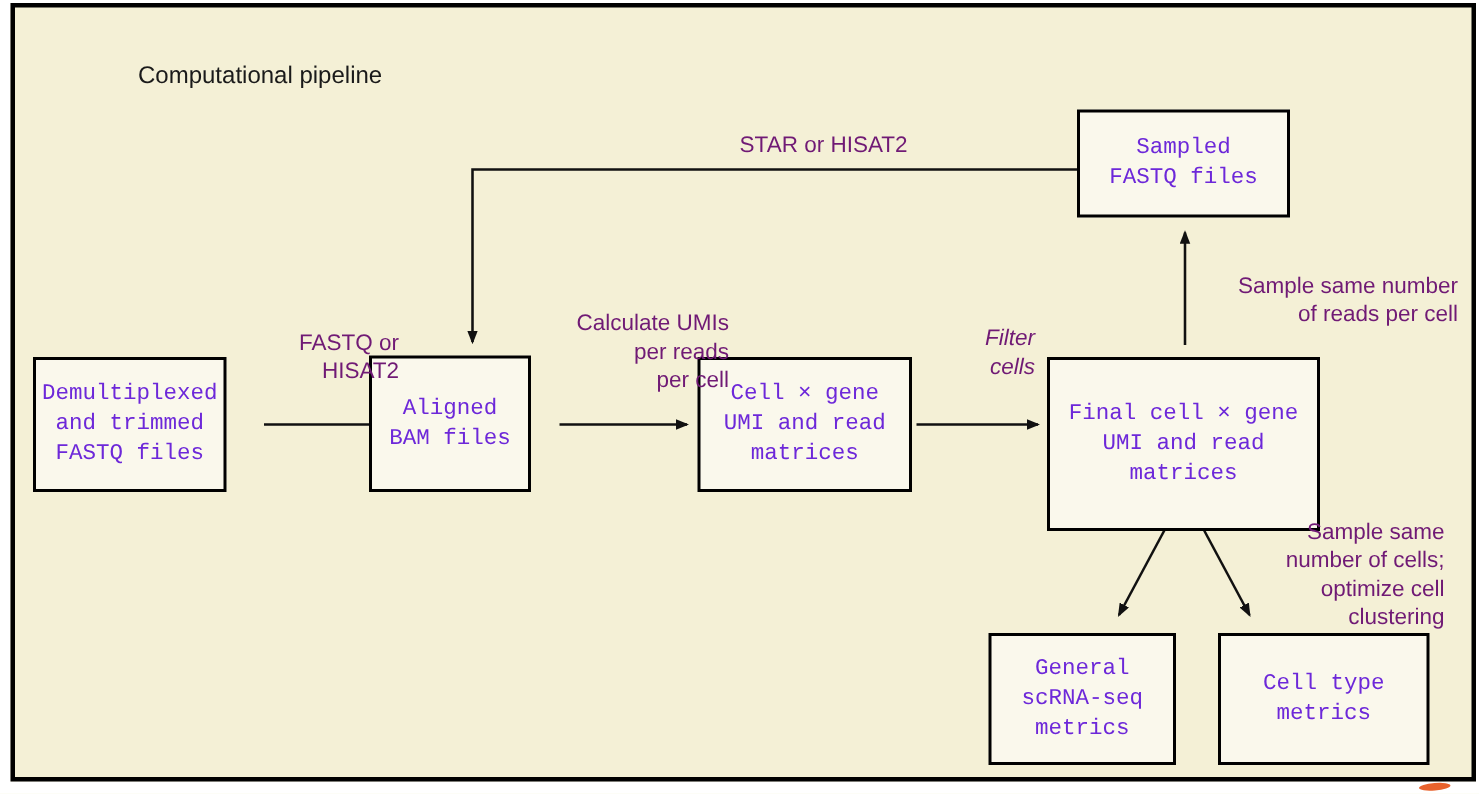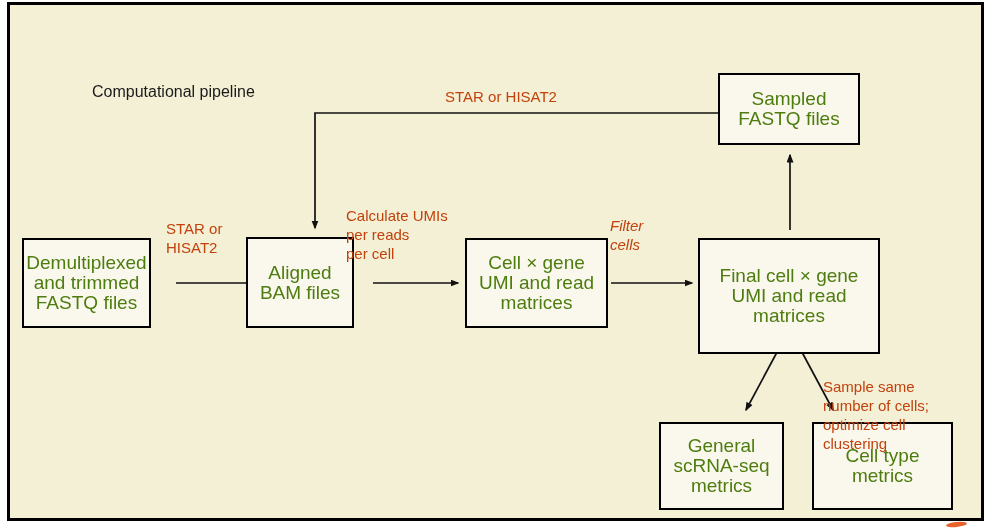--- a/index.html
+++ b/index.html
@@ -15,42 +15,42 @@
     left: 7px; top: 2px; width: 971px; height: 513px;
     background: #f4f0d6;
     border: 3px solid #000000;
   }
   .fig-title {
     position: absolute;
     left: 92px; top: 42px;
     font-size: 16px;
     color: #1a1a1a;
     white-space: nowrap;
-    margin-top: 41px;
   }
   .node {
     position: absolute;
     background: #faf8ec;
     border: 2px solid #000000;
     display: flex;
     align-items: center;
     justify-content: center;
     text-align: center;
-    font-size: 19px;
+    font-size: 15px;
     line-height: 20px;
-    color: #4d7c0f;
+    color: #6d28d9;
     white-space: pre-line;
     box-sizing: border-box;
+    font-family: Liberation Mono, monospace;
   }
   .edge-label {
     position: absolute;
-    text-align: left;
+    text-align: right;
     font-size: 15px;
     line-height: 19px;
-    color: #c2410c;
+    color: #701a75;
     white-space: pre-line;
   }
   #connectors {
     position: absolute;
     left: 0; top: 0;
     width: 986px; height: 529px;
     pointer-events: none;
   }
   #node-demultiplexed   { left: 22px;  top: 238px; width: 129px; height: 90px; }
   #node-aligned         { left: 246px; top: 237px; width: 108px; height: 91px; }
@@ -58,21 +58,21 @@
   #node-final-cell-gene { left: 698px; top: 238px; width: 182px; height: 116px; }
   #node-sampled         { left: 718px; top: 73px;  width: 142px; height: 72px; }
   #node-general-metrics { left: 659px; top: 422px; width: 125px; height: 88px; }
   #node-celltype-metrics{ left: 812px; top: 422px; width: 141px; height: 88px; }
 
   #label-star-top    { left: 445px; top: 87px;  width: 160px; }
   #label-star-left   { left: 166px; top: 219px; width: 100px; }
   #label-calc-umis   { left: 346px; top: 206px; width: 140px; }
   #label-filter      { left: 610px; top: 216px; width: 80px; font-style: italic;  }
   #label-sample-reads{ left: 792px; top: 181px; width: 180px; }
-  #label-sample-cells{ left: 823px; top: 345px; width: 140px; margin-top: 32px; }
+  #label-sample-cells{ left: 823px; top: 345px; width: 140px; }
 
   #orange-mark {
     position: absolute;
     left: 946px; top: 522px;
     width: 21px; height: 5px;
     background: #e8622c;
     border-radius: 50%;
     transform: rotate(-5deg);
   }
 </style>
@@ -113,27 +113,29 @@
 matrices</div>
   <div class="node" id="node-sampled">Sampled
 FASTQ files</div>
   <div class="node" id="node-general-metrics">General
 scRNA-seq
 metrics</div>
   <div class="node" id="node-celltype-metrics">Cell type
 metrics</div>
 
   <div class="edge-label" id="label-star-top">STAR or HISAT2</div>
-  <div class="edge-label" id="label-star-left">STAR or
+  <div class="edge-label" id="label-star-left">FASTQ or
 HISAT2</div>
   <div class="edge-label" id="label-calc-umis">Calculate UMIs
 per reads
 per cell</div>
   <div class="edge-label" id="label-filter">Filter
 cells</div>
+  <div class="edge-label" id="label-sample-reads">Sample same number
+of reads per cell</div>
   <div class="edge-label" id="label-sample-cells">Sample same
 number of cells;
 optimize cell
 clustering</div>
 
   <div id="orange-mark"></div>
 
 </div>
 
 </body></html>

